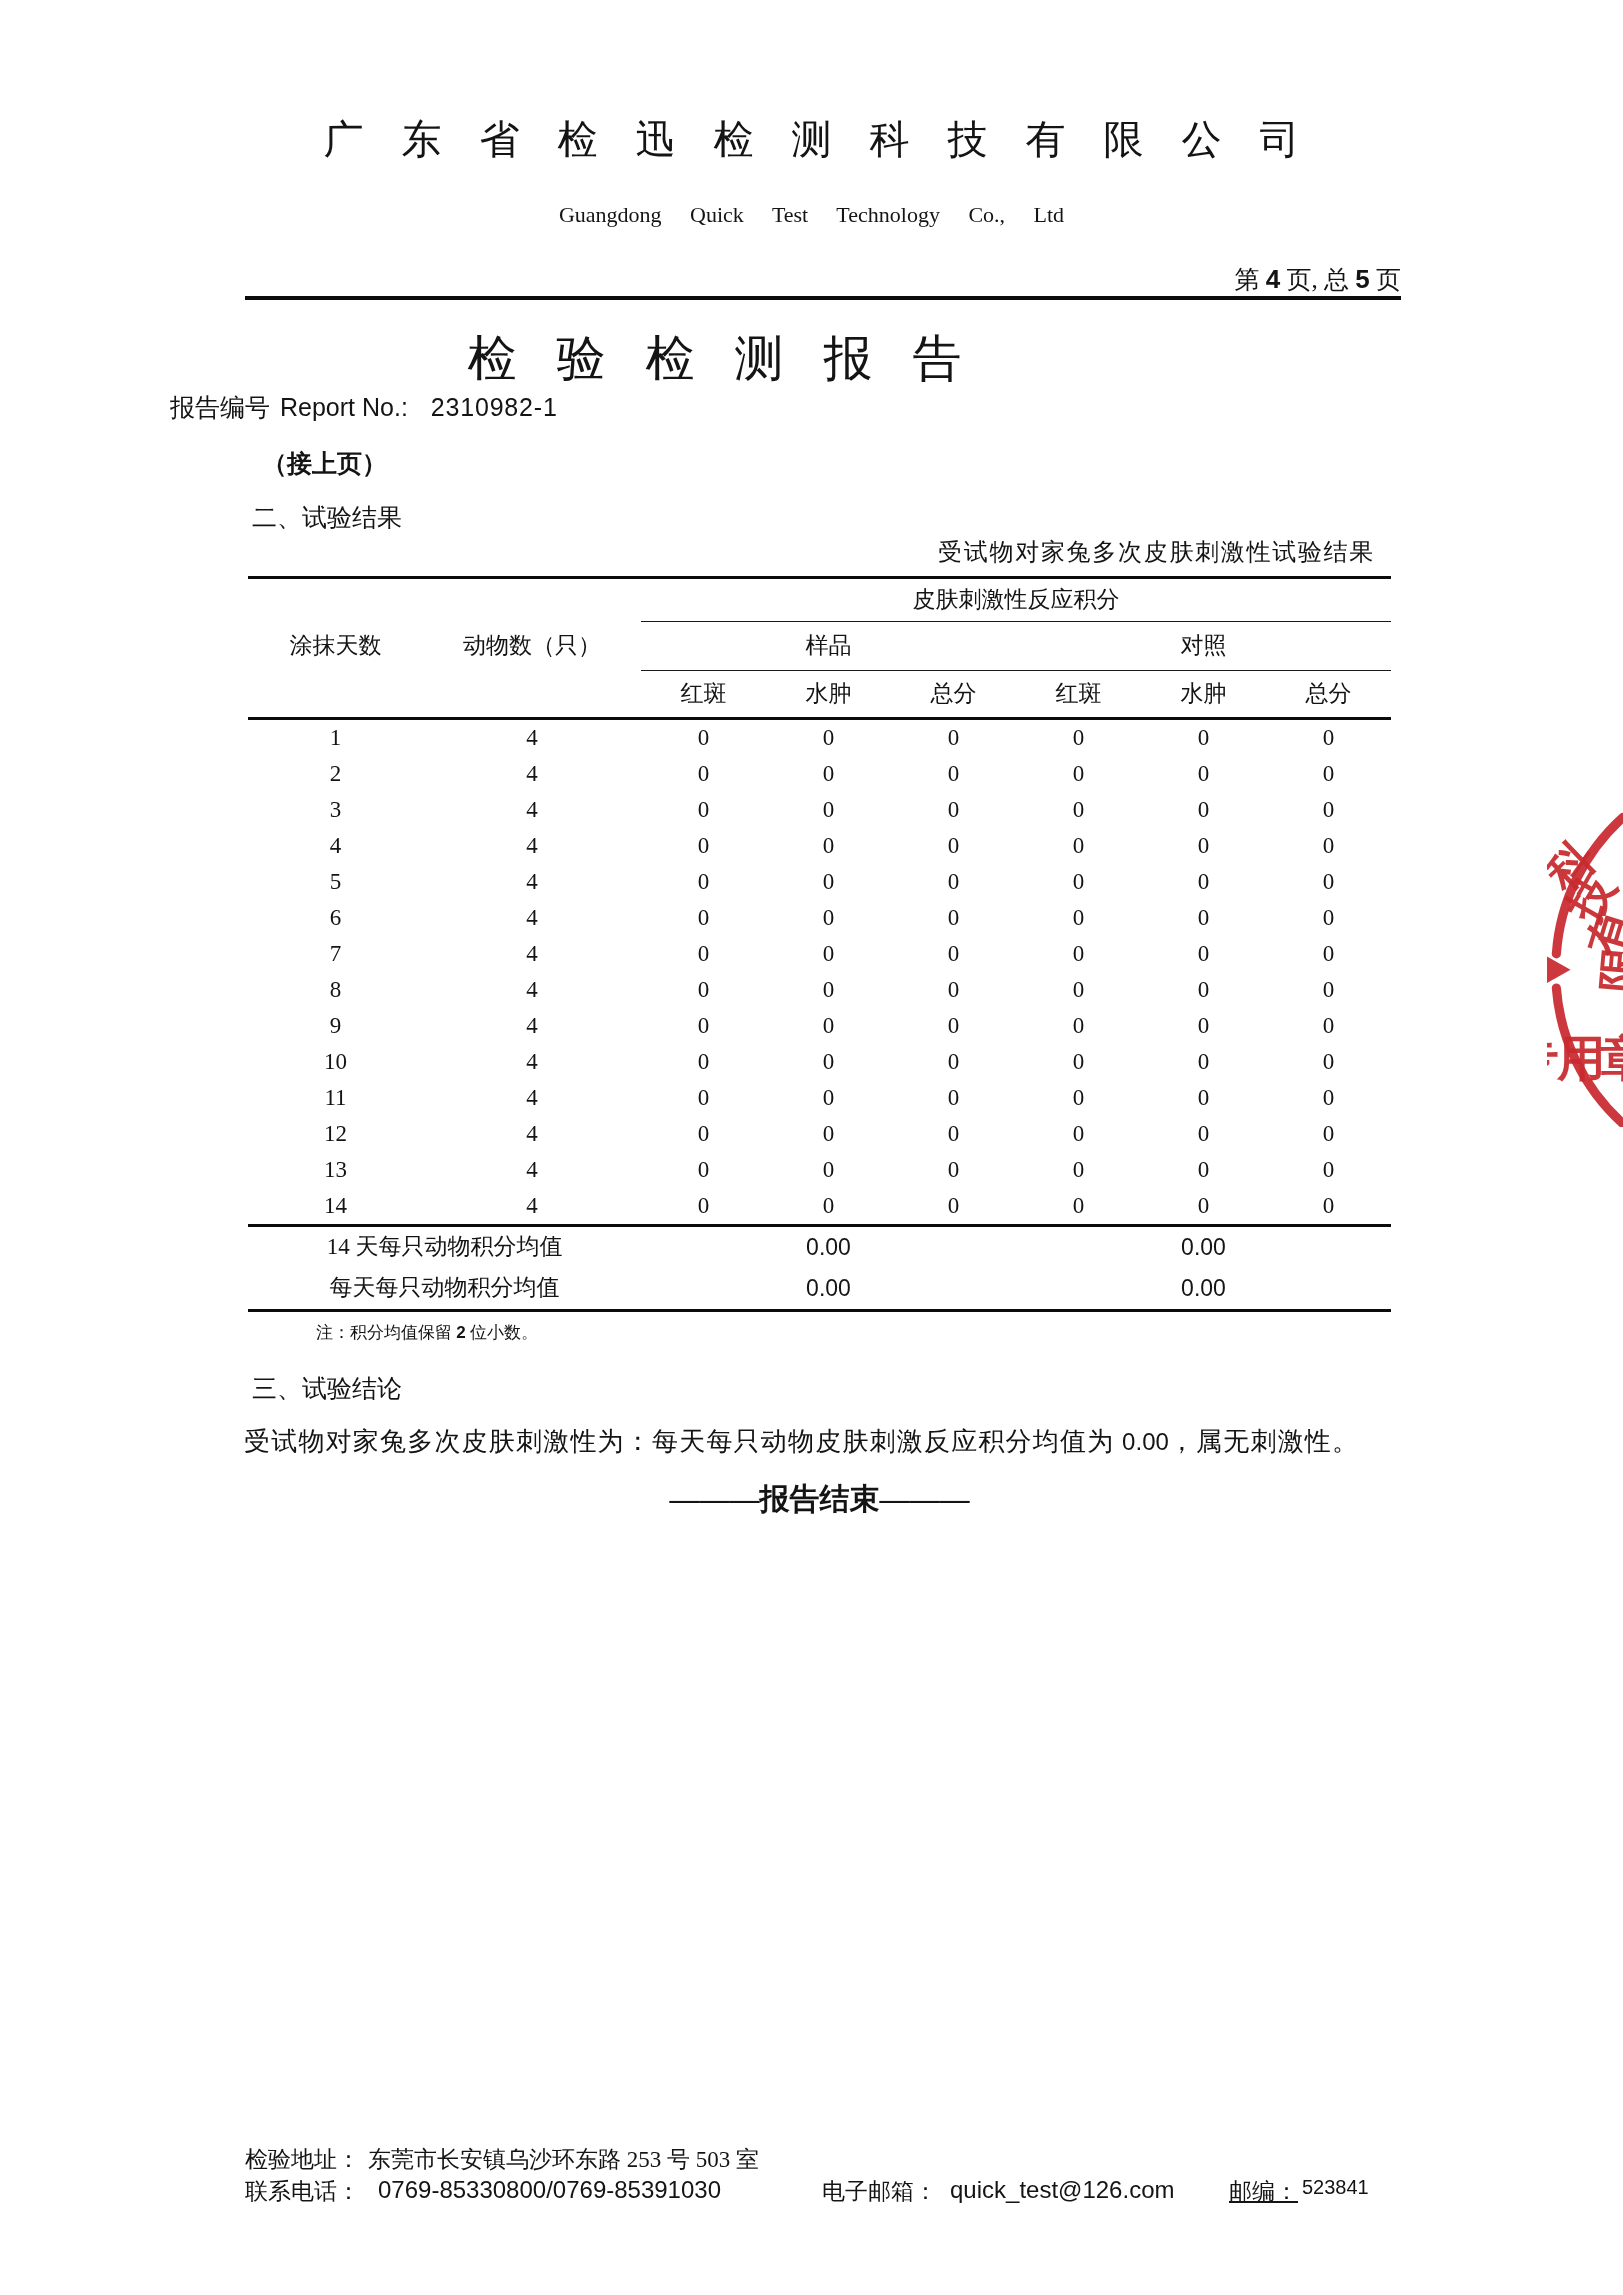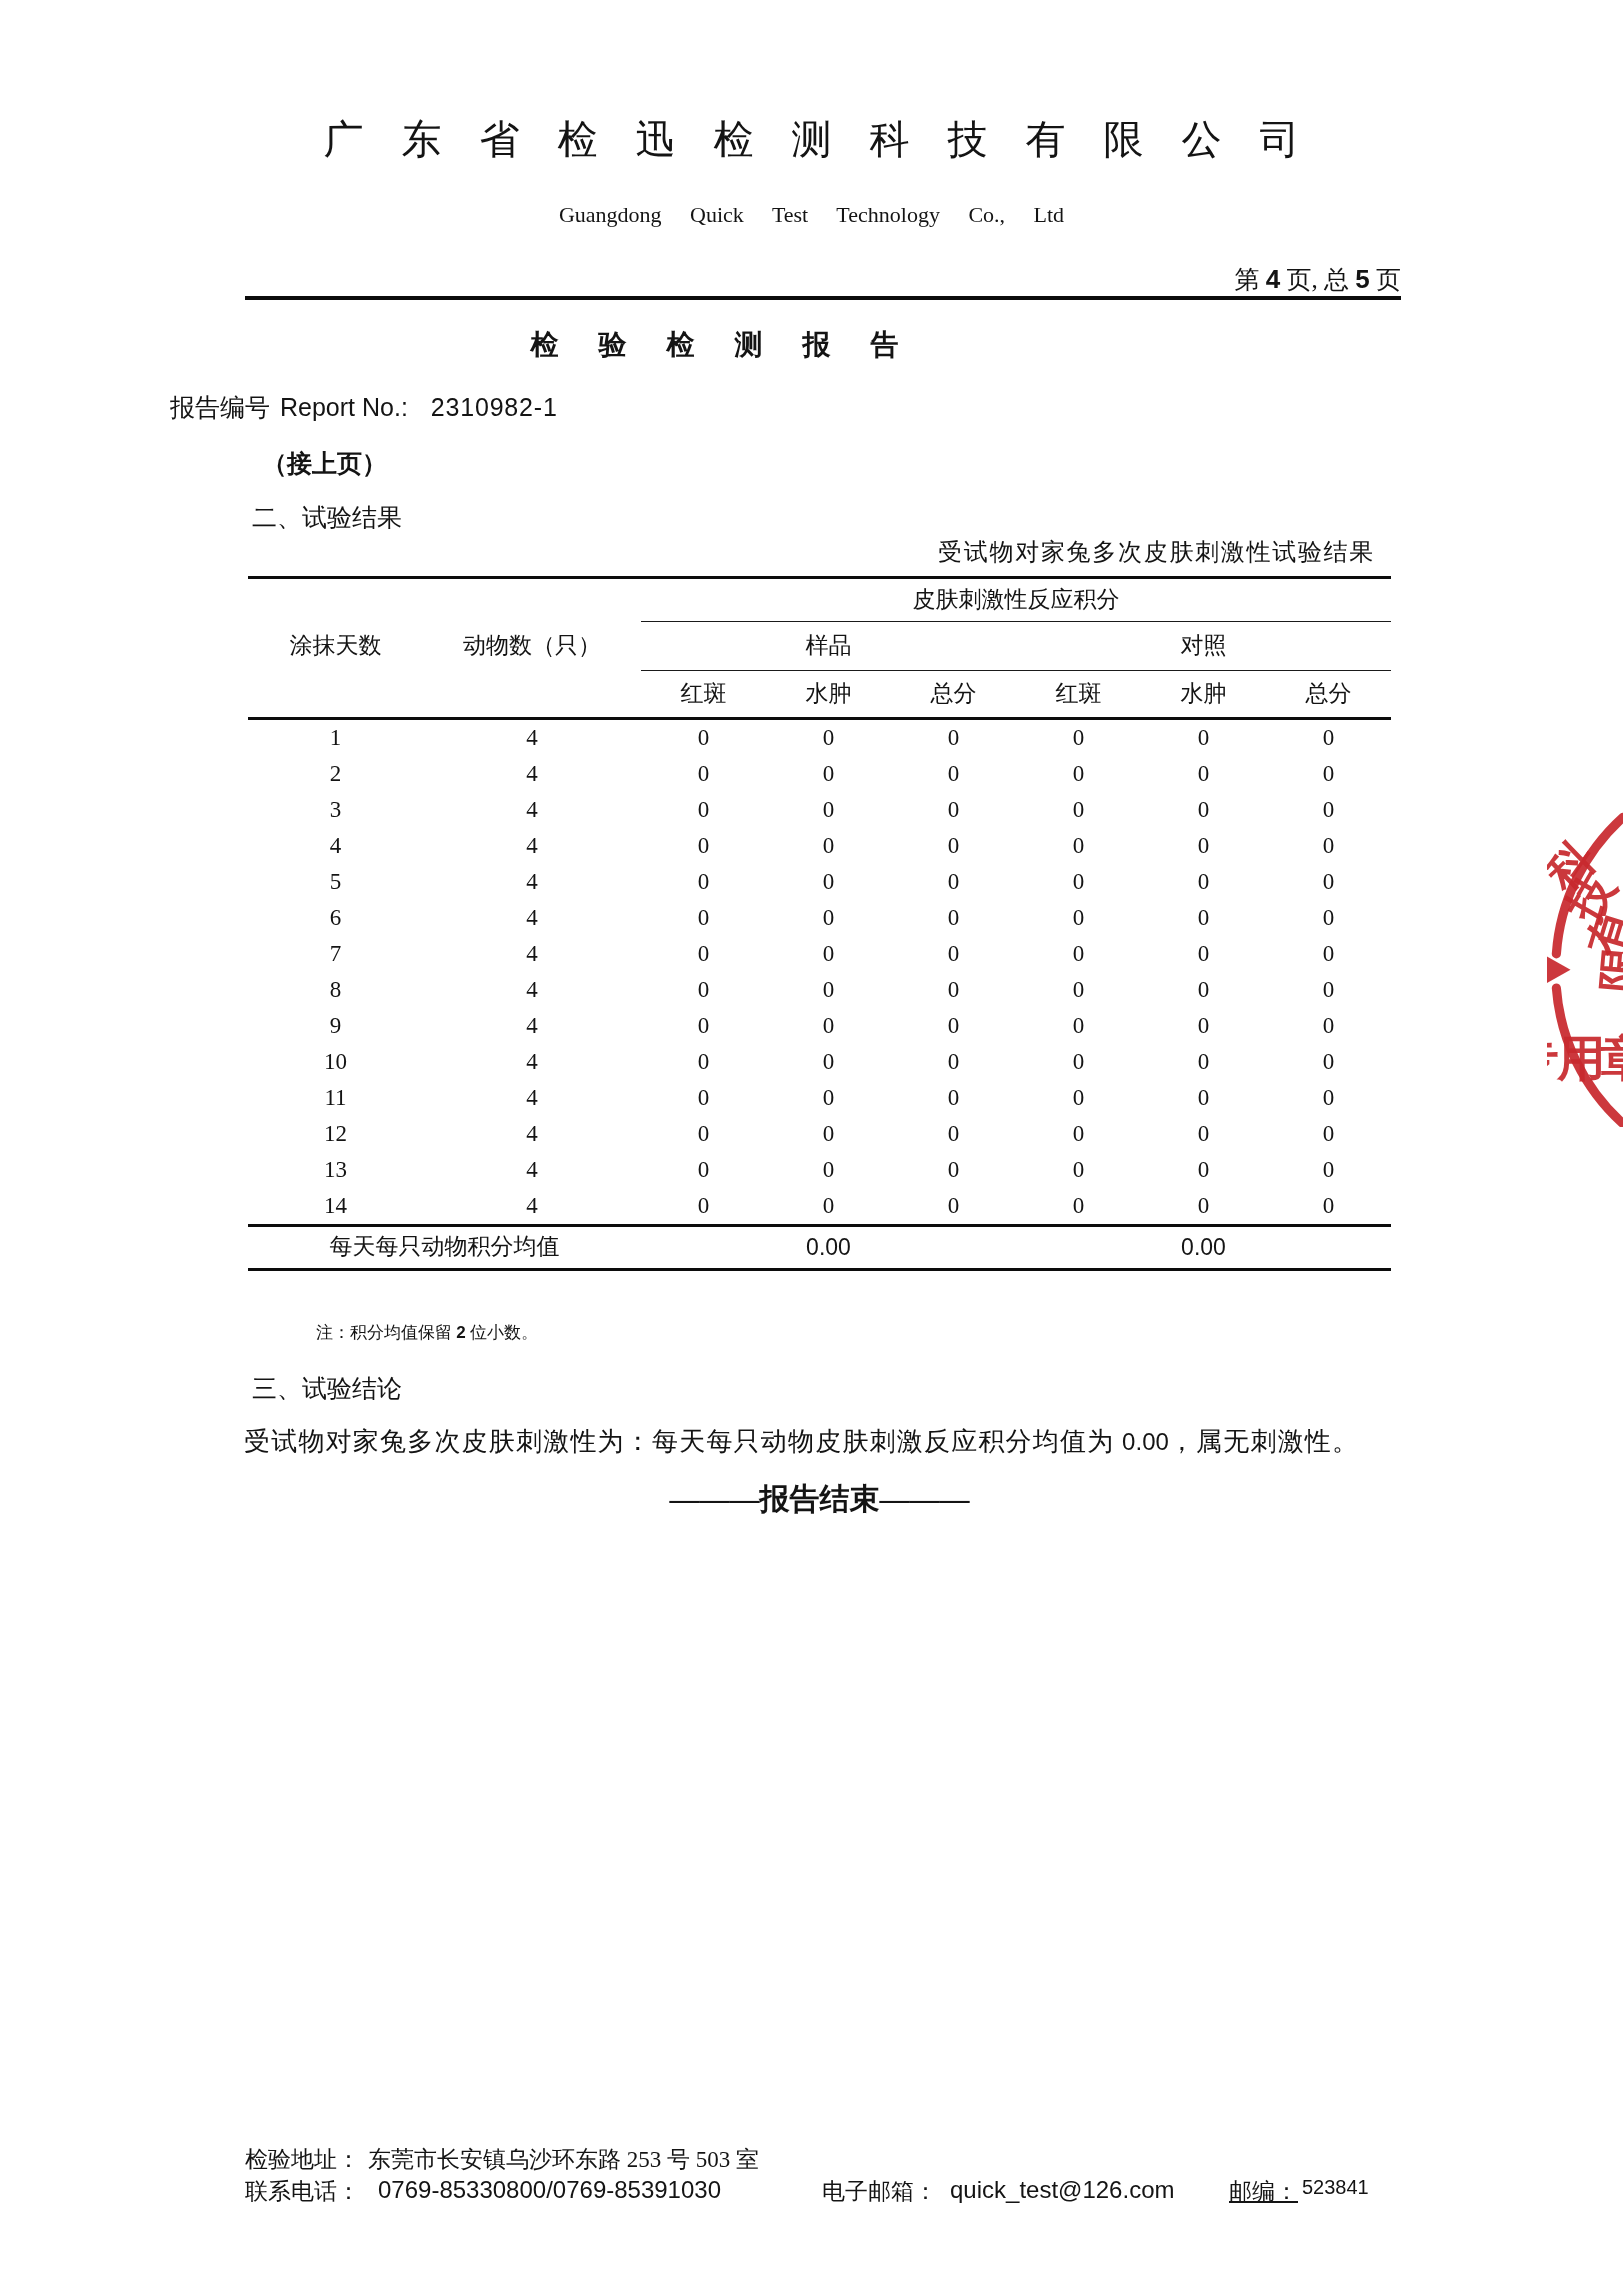--- a/index.html
+++ b/index.html
@@ -18,21 +18,21 @@
   
   .company-cn{left:0;top:112px;width:1623px;text-align:center;
     font-size:40px;letter-spacing:38px;text-indent:38px;white-space:nowrap;}
   .company-en{left:0;top:202px;width:1623px;text-align:center;
     font-size:22px;word-spacing:23px;white-space:nowrap;}
   .page-label{left:998px;top:263px;width:403px;text-align:right;font-size:25px;white-space:nowrap;}
   .page-label b{font-family:"Liberation Sans","DejaVu Sans",sans-serif;font-weight:700;font-size:26px;}
   .header-rule{left:245px;top:296px;width:1156px;height:4.2px;background:#0c0c0c;}
 
   
-  .doc-title{left:0;top:326px;width:1429px;text-align:center;font-size:28px;font-weight:700;
+  .doc-title{left:0;top:326px;width:1429px;text-align:center;font-size:49px;font-weight:400;
     letter-spacing:40px;text-indent:40px;white-space:nowrap;}
   .report-no-line{left:170px;top:391px;font-size:25px;white-space:nowrap;}
   .report-no-line .en{margin-left:10px;}
   .report-no-line .val{margin-left:23px;letter-spacing:0.8px;}
   .continued{left:262px;top:447px;font-size:25px;font-weight:600;}
   .sec-heading{font-size:25px;}
   .sec2{left:252px;top:501px;}
   .sec3{left:252px;top:1372px;}
   .table-title{left:232px;top:536px;width:1143px;text-align:right;font-size:24px;letter-spacing:1.7px;}
 
@@ -262,20 +262,25 @@
           <td>0</td>
           <td>0</td>
           <td>0</td>
           <td>0</td>
           <td>0</td>
           <td>0</td>
         </tr>
       </tbody>
     <tbody class="sum">
       <tr>
+        <td colspan="2" class="sum-label">14 天每只动物积分均值</td>
+        <td colspan="3" class="mean-val">0.00</td>
+        <td colspan="3" class="mean-val">0.00</td>
+      </tr>
+      <tr>
         <td colspan="2" class="sum-label">每天每只动物积分均值</td>
         <td colspan="3" class="mean-val">0.00</td>
         <td colspan="3" class="mean-val">0.00</td>
       </tr>
     </tbody>
   </table>
 
   <div class="abs cn note-line"><span>注：积分均值保留 </span><span class="dig">2</span><span> 位小数。</span></div>
 
   <div class="abs cn sec-heading sec3">三、试验结论</div>

